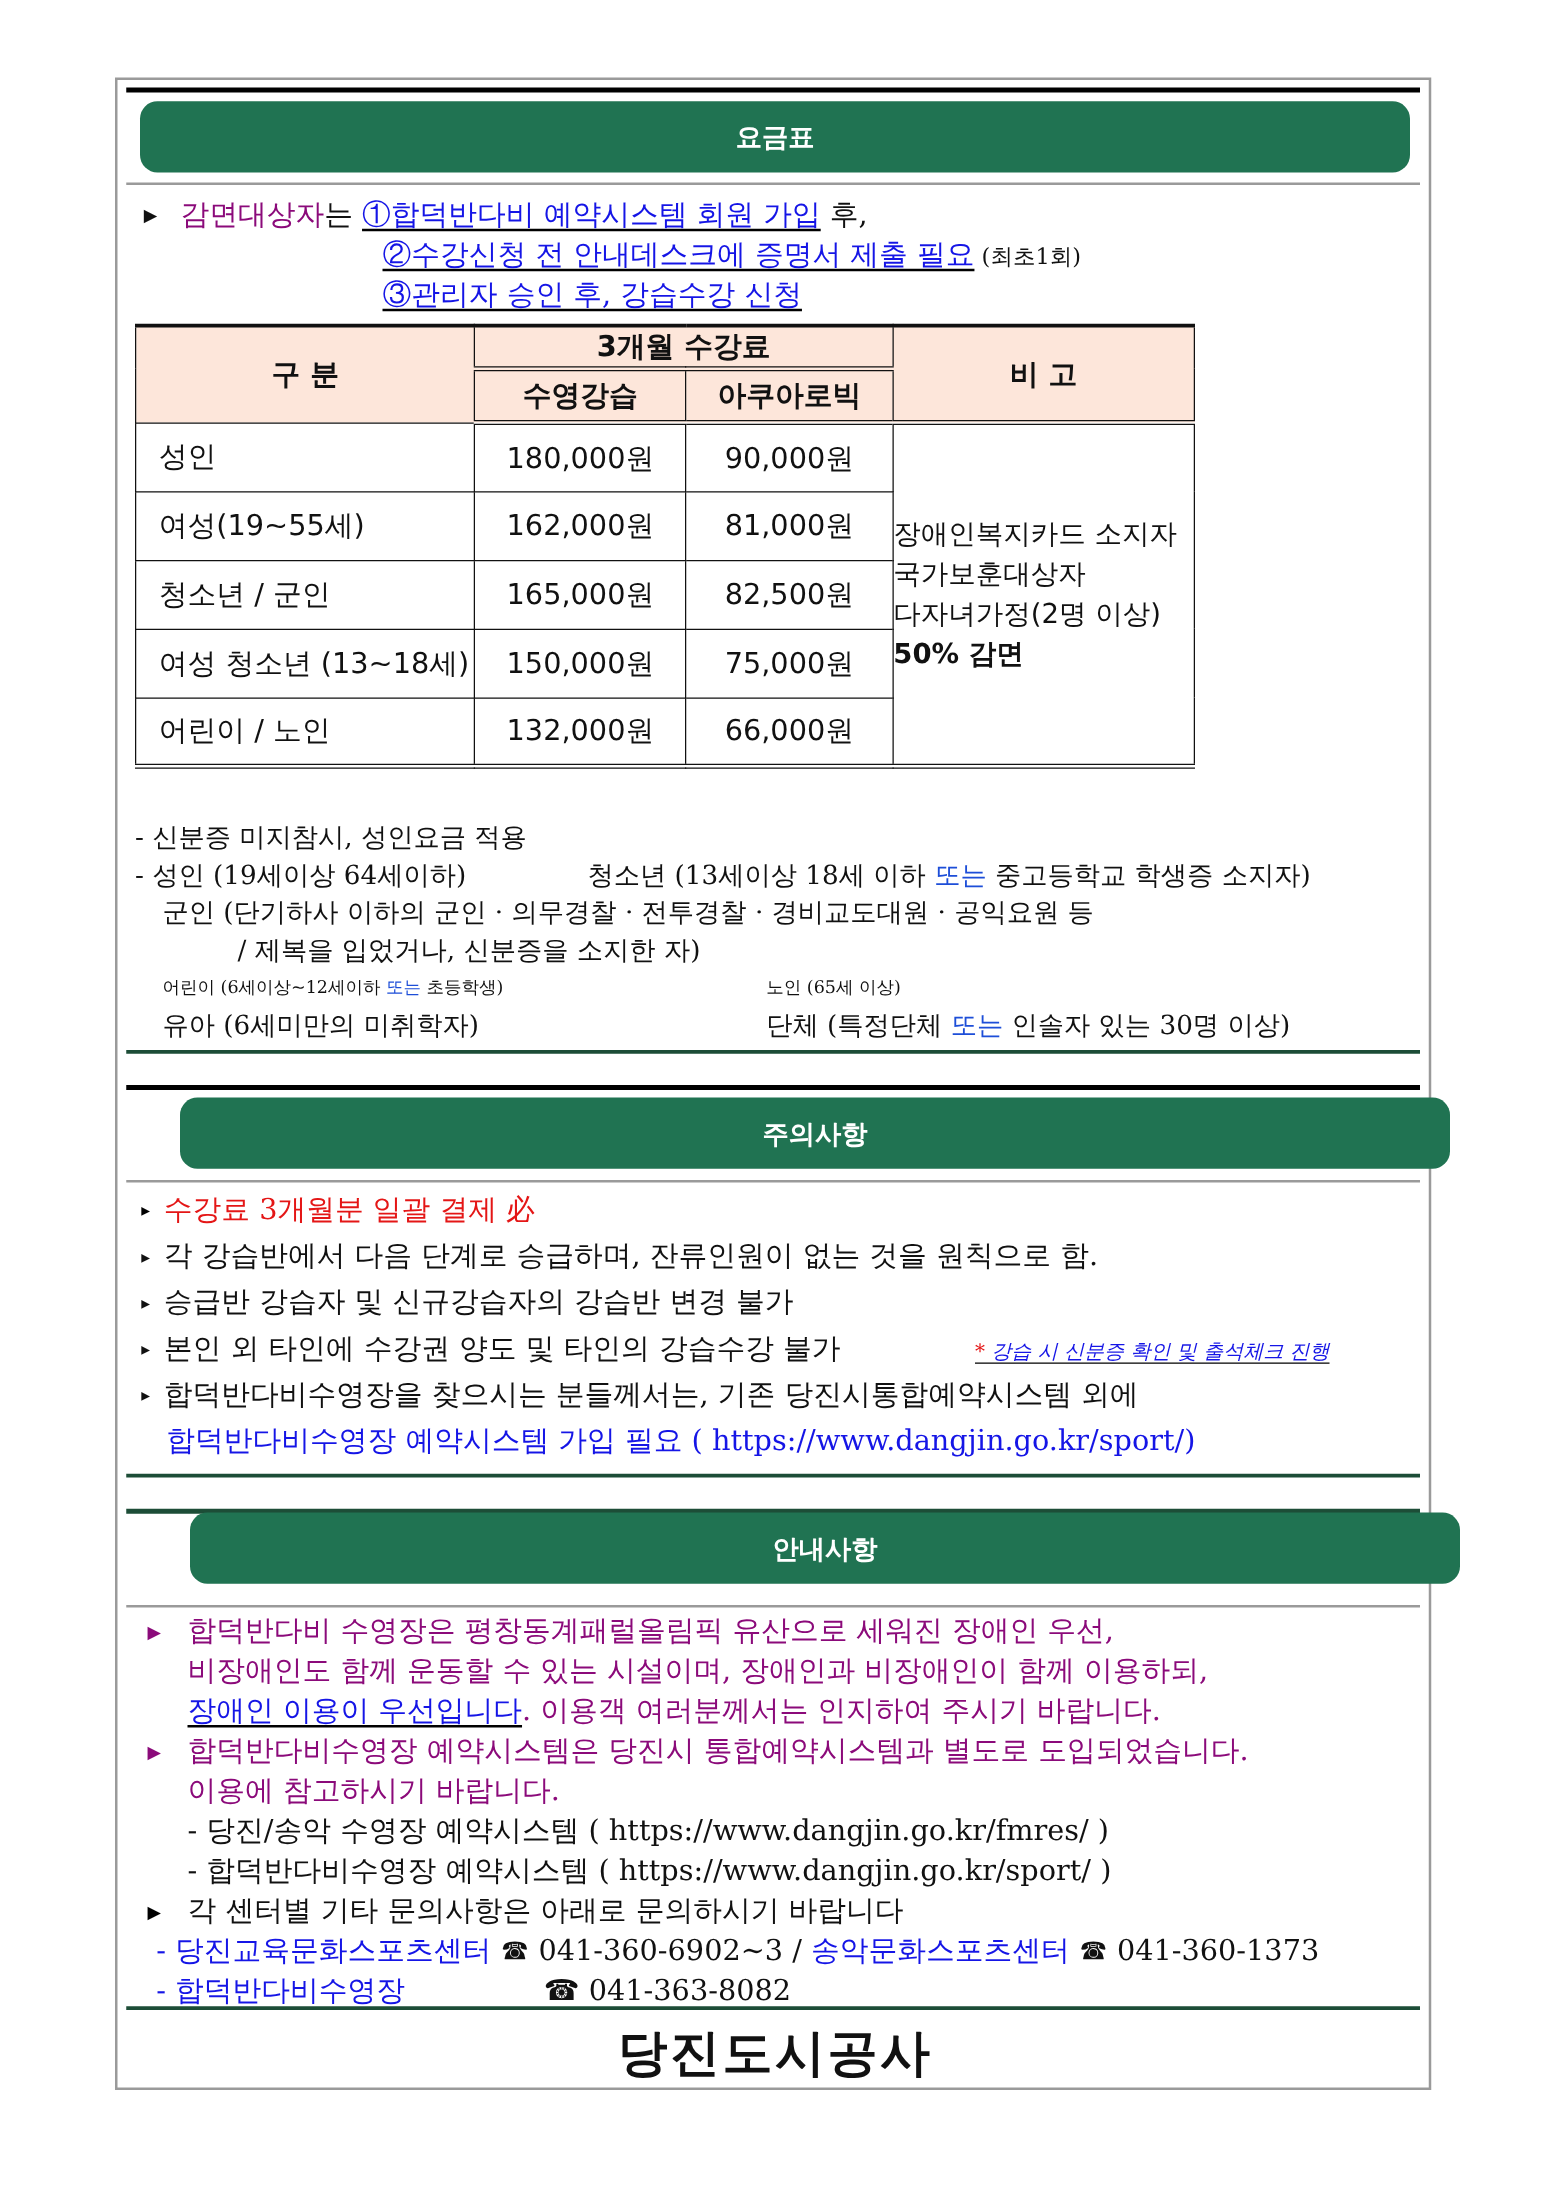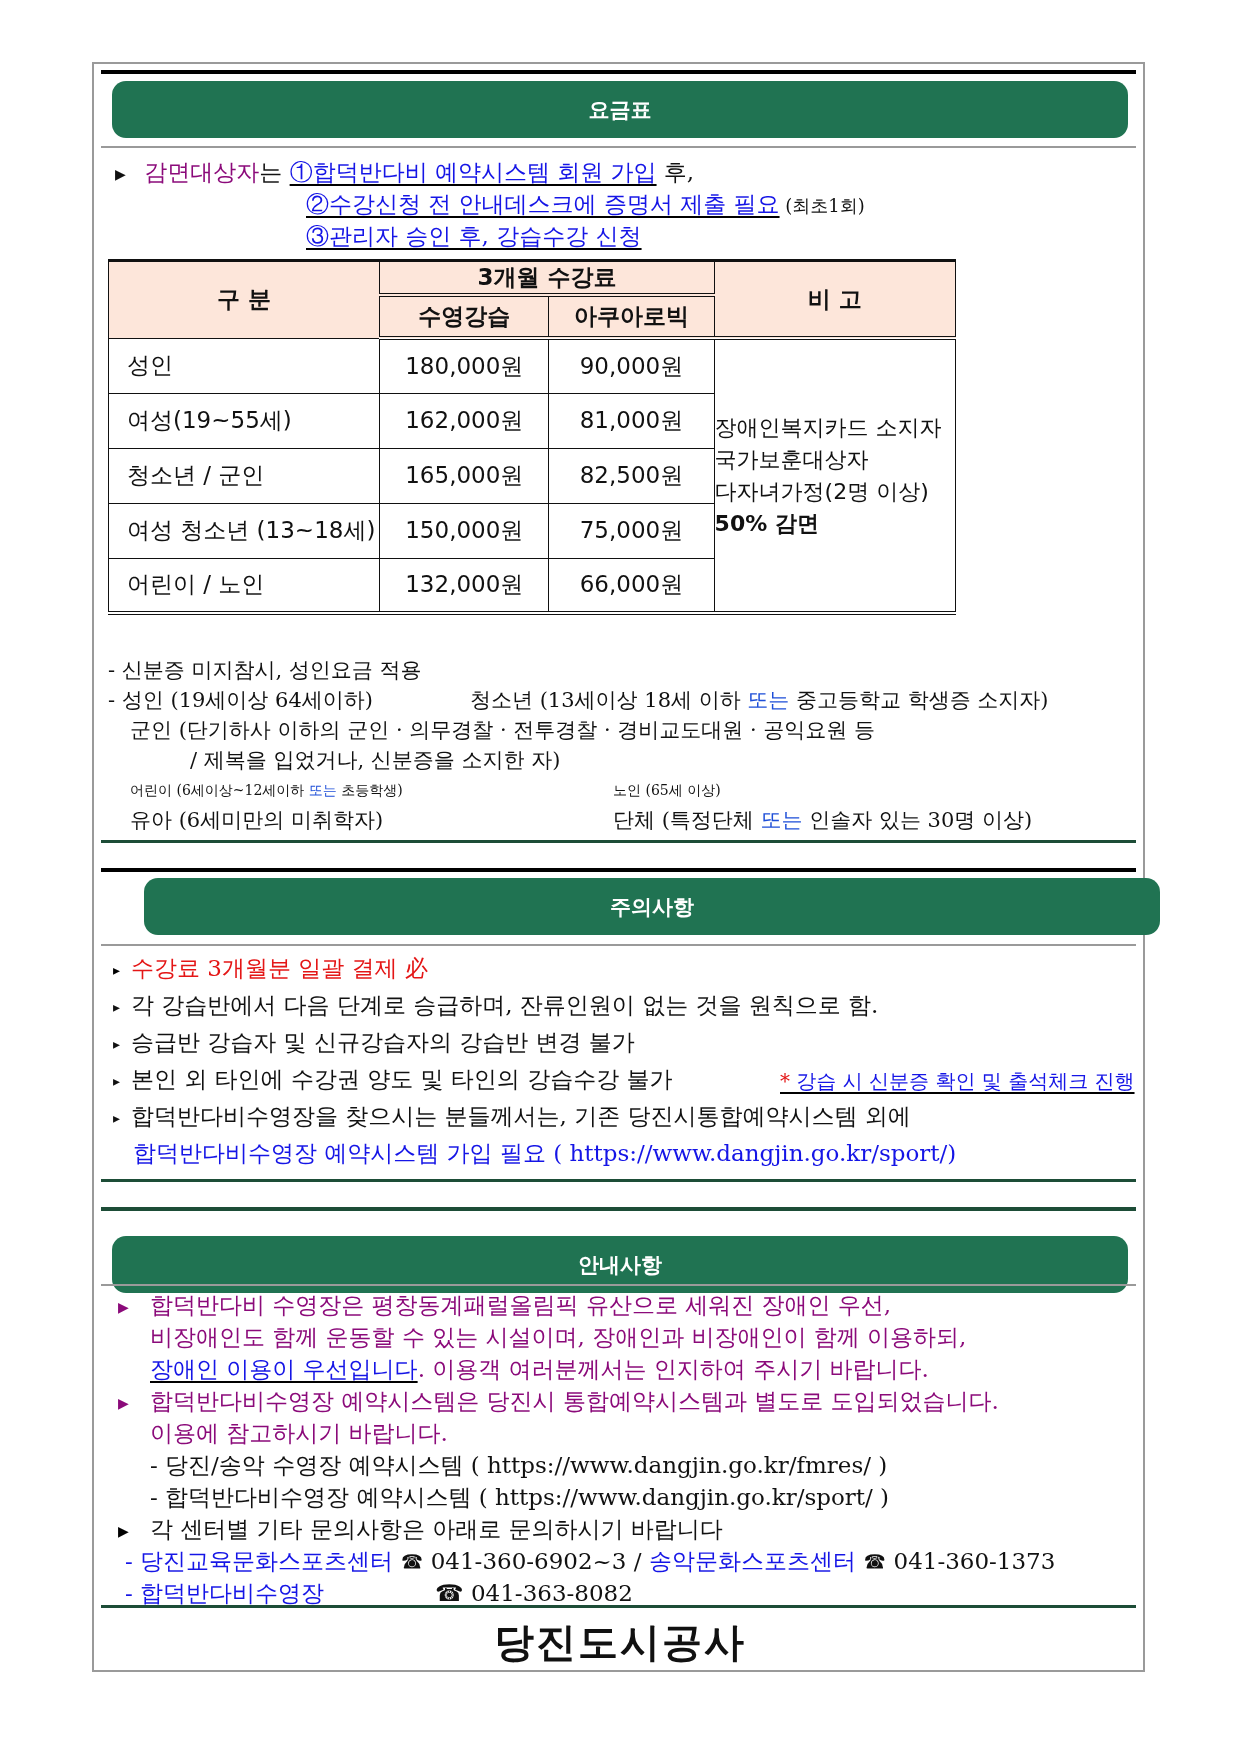--- a/index.html
+++ b/index.html
@@ -26,21 +26,21 @@
   table.fee td,table.fee th{border:1px solid #111;padding:0;}
   table.fee th{background:#fde6da;font-weight:bold;}
   table.fee{border-top:3px solid #111;border-bottom:4px double #111;}
   table.fee tr.hdr2 th{border-bottom:4px double #111;}
   table.fee td.lbl{text-align:left;padding-left:18px;}
   table.fee td.num{text-align:center;margin-left:20px;}
   table.fee td.note{line-height:32px;font-size:22px;}
   .footer-title{position:absolute;left:0;width:1240px;top:1615px;text-align:center;
        font-family:"DejaVu Sans","Liberation Sans",sans-serif;font-weight:bold;font-size:40px;letter-spacing:2px;}
   .small{font-size:18px;}
-  .italic{font-size:20px;}
+  .italic{font-style:italic;font-size:16px;}
 </style>
 </head>
 <body>
 
 <div class="page"></div>
 
 <div class="hline blk" style="top:70px;"></div>
 <div class="bar" style="top:81px;">
   <span>요금표</span>
 </div>
@@ -147,21 +147,21 @@
 <div class="line blue italic u" style="left:780px;top:1066px;">
   <span class="red">*</span><span> 강습 시 신분증 확인 및 출석체크 진행</span>
 </div>
 <div class="line" style="left:113px;top:1101px;">
   <span class="tri" style="width:18px;">▸</span><span>합덕반다비수영장을 찾으시는 분들께서는, 기존 당진시통합예약시스템 외에</span>
 </div>
 <div class="line blue" style="left:133px;top:1138px;">합덕반다비수영장 예약시스템 가입 필요 ( https://www.dangjin.go.kr/sport/)</div>
 <div class="hline grn" style="top:1179px;"></div>
 
 <div class="hline grn" style="top:1207px;height:4px;"></div>
-<div class="bar" style="top:1236px;">
+<div class="bar" style="top:1210px;margin-left:40px;">
   <span>안내사항</span>
 </div>
 <div class="hline gry" style="top:1284px;"></div>
 
 <div class="line purple" style="left:118px;top:1290px;">
   <span class="tri" style="width:32px;">▶</span><span>합덕반다비 수영장은 평창동계패럴올림픽 유산으로 세워진 장애인 우선,</span>
 </div>
 <div class="line purple" style="left:150px;top:1322px;">비장애인도 함께 운동할 수 있는 시설이며, 장애인과 비장애인이 함께 이용하되,</div>
 <div class="line purple" style="left:150px;top:1354px;">
   <span class="blue u">장애인 이용이 우선입니다</span><span>. 이용객 여러분께서는 인지하여 주시기 바랍니다.</span>

